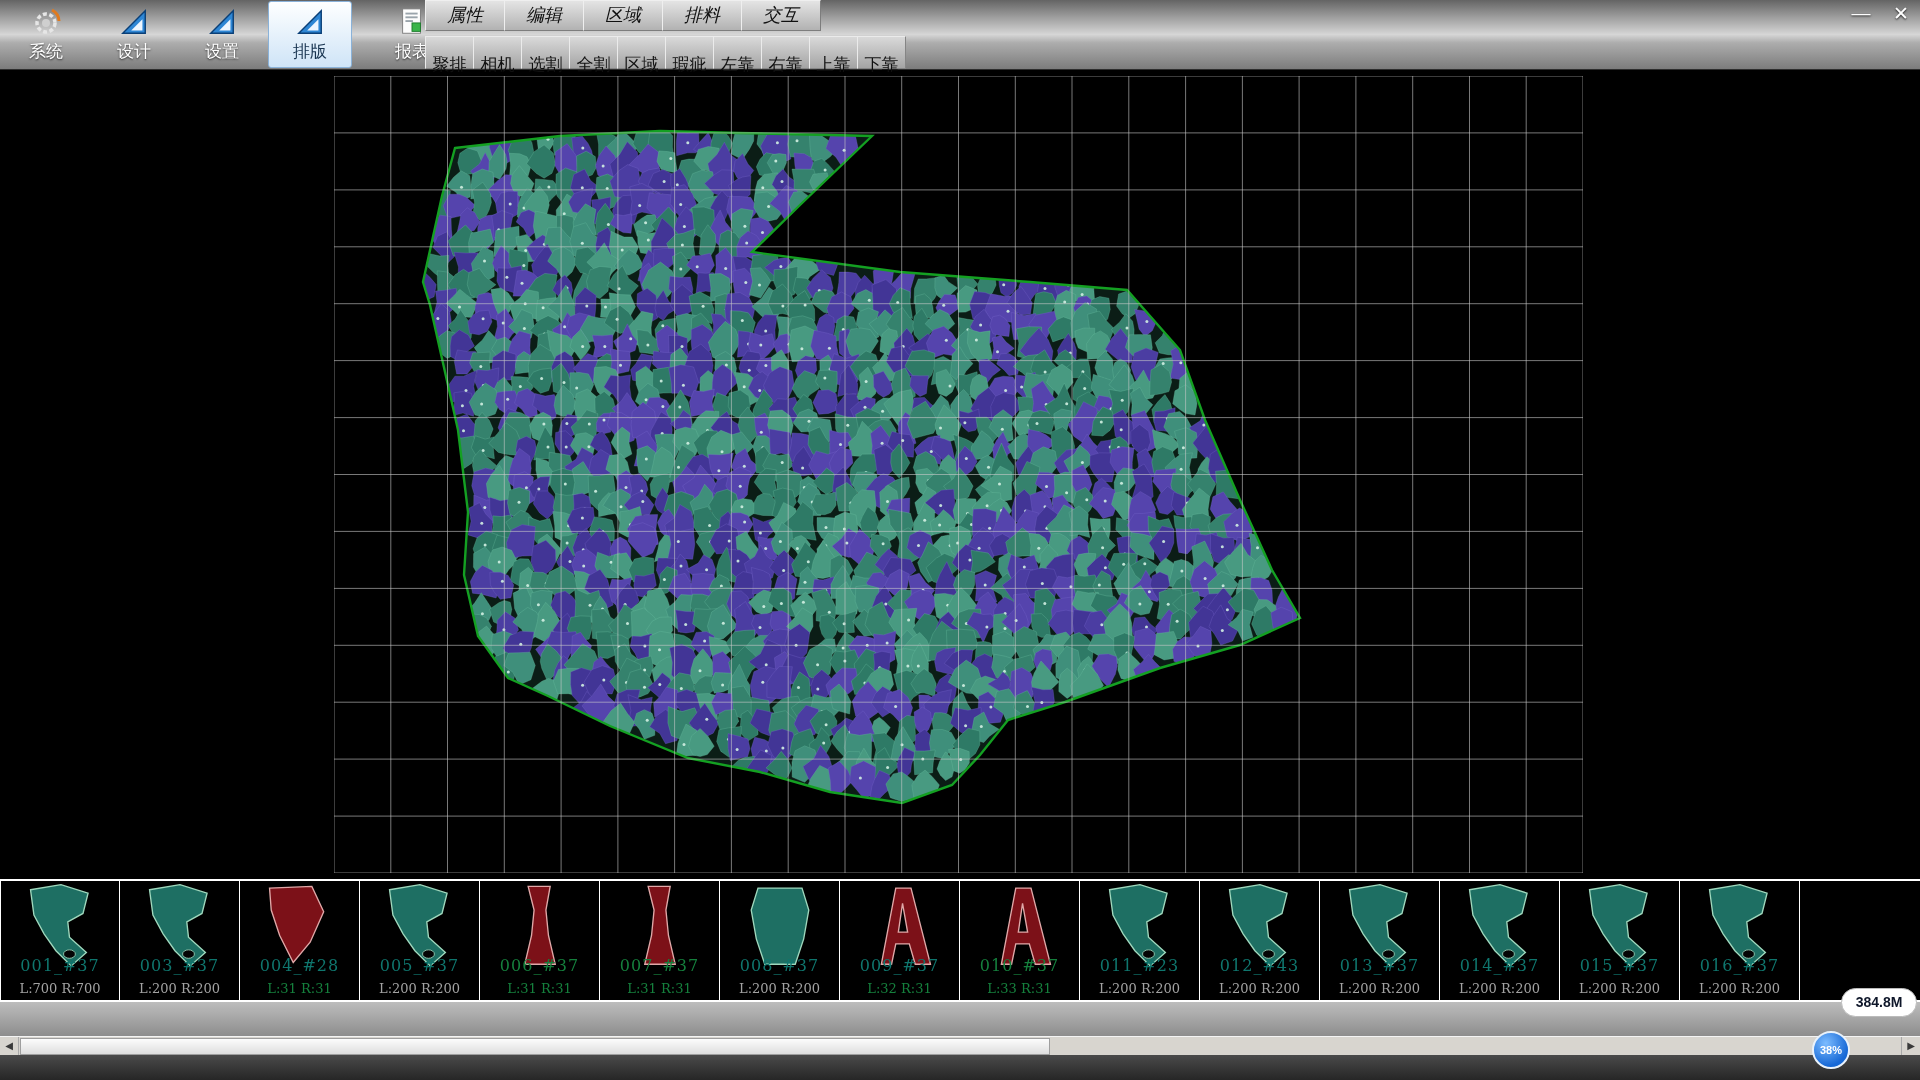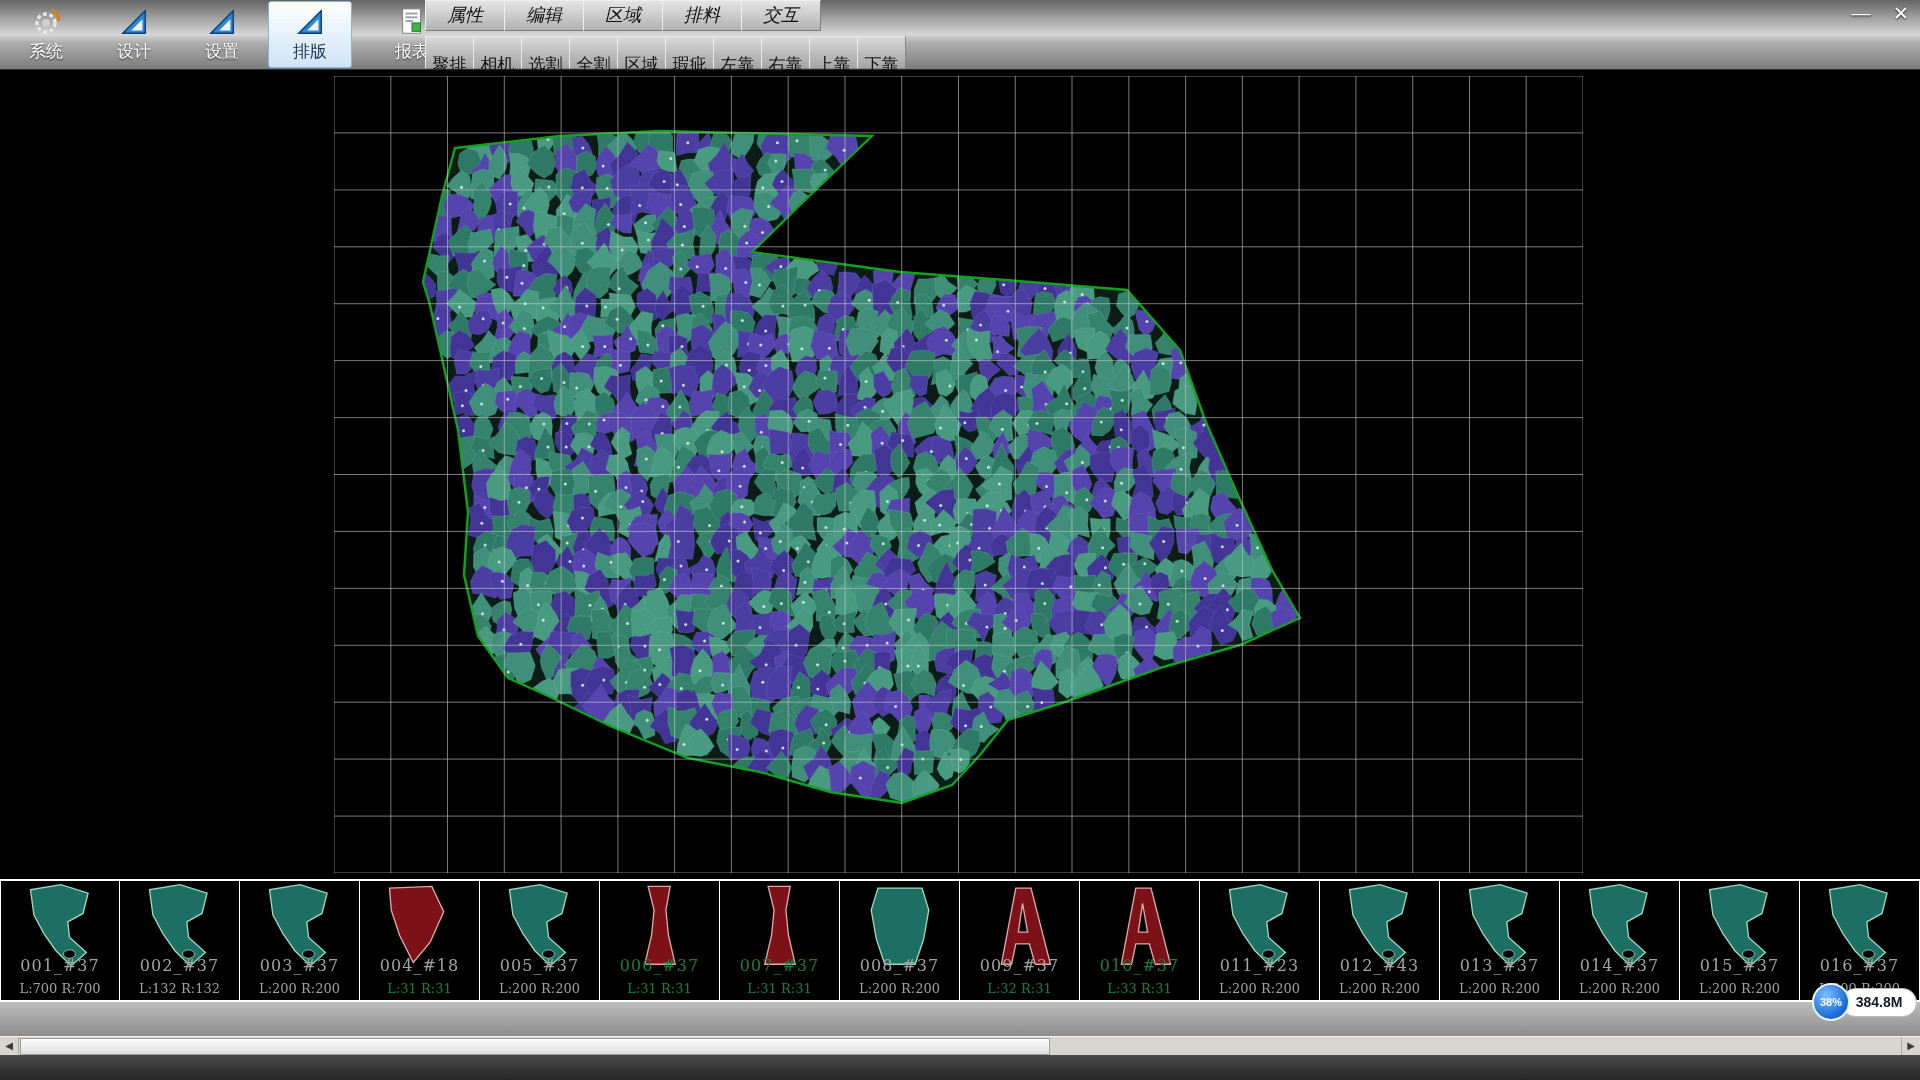--- a/index.html
+++ b/index.html
@@ -37,21 +37,21 @@
   .workspace { position:absolute; top:70px; left:0; width:1920px; height:809px; background:#000; }
   #nest-canvas { position:absolute; left:334px; top:6px; width:1249px; height:797px; display:block; }
 
   
   .thumb-strip { position:absolute; top:879px; left:0; width:1920px; height:123px; background:#000;
     border-top:2px solid #fff; border-bottom:2px solid #fff; display:flex; }
   .thumb-cell { position:relative; width:120px; height:100%; border-right:1px solid #fff; background:#000; }
   .thumb-cell:first-child { border-left:1px solid #fff; }
   .thumb-svg { position:absolute; top:2px; left:10px; width:100px; height:88px; }
   .thumb-label { position:absolute; bottom:25px; width:100%; text-align:center; font-size:16px;
-    letter-spacing:1px; font-family:"DejaVu Serif", serif; color:#a3a3a3; }
+    letter-spacing:1px; font-family:"DejaVu Serif", serif; color:#0f766e; }
   .thumb-sub { position:absolute; bottom:4px; width:100%; text-align:center; font-size:13px;
     font-family:"DejaVu Serif", serif; color:#a2a2a2; }
   .thumb-label.green, .thumb-sub.green { color:#15803d; }
 
   
   .gray-band { position:absolute; top:1002px; left:0; width:1920px; height:34px;
     background:linear-gradient(#bdbdbd,#8d8d8d); }
   .h-scrollbar { position:absolute; top:1036px; left:0; width:1920px; height:19px; background:#d8d5cf;
     border-top:1px solid #f4f4f4; }
   .scroll-arrow { position:absolute; top:0; width:19px; height:18px; font-size:10px; color:#3a3a3a;
@@ -60,21 +60,21 @@
   .scroll-arrow.right { right:0; border-left:1px solid #aaa; }
   .scroll-thumb { position:absolute; left:20px; top:1px; width:1030px; height:17px;
     background:linear-gradient(#fcfcfc,#dedede); border:1px solid #9e9e9e; }
   .bottom-edge { position:absolute; top:1055px; left:0; width:1920px; height:25px;
     background:linear-gradient(#4a4a4a,#262626); }
 
   
   .mem-pill { position:absolute; left:1841px; top:988px; width:76px; height:29px; background:#fff;
     border:1px solid #bbb; border-radius:15px; color:#0f172a; font-size:14px; font-weight:bold;
     text-align:center; line-height:27px; z-index:8; }
-  .progress-circle { position:absolute; left:1812px; top:983px; width:38px; height:38px; border-radius:50%;
+  .progress-circle { position:absolute; left:1812px; top:1031px; width:38px; height:38px; border-radius:50%;
     background:radial-gradient(circle at 35% 30%, #7cbcff, #1668d6 70%); border:2px solid #e9f2fb;
     color:#fff; font-size:11px; font-weight:bold; display:flex; align-items:center; justify-content:center;
     z-index:9; }
 </style>
 </head>
 <body>
 
 <div class="app">
 
   <header class="topbar">
@@ -1597,43 +1597,35 @@
   <section class="thumb-strip">
     <div class="thumb-cell">
       <svg class="thumb-svg" viewBox="0 0 100 104">
           <path d="M14,8 L50,2 L82,12 L76,36 L58,46 L60,64 L80,82 L62,98 L44,80 L30,60 L18,38 Z" fill="#1e6f63" stroke="#9fd8bd" stroke-width="1.6"></path>
           <ellipse cx="60" cy="84" rx="7" ry="5" fill="#050505" stroke="#9fd8bd" stroke-width="1"></ellipse>
         </svg>
       <div class="thumb-label">001_#37</div>
       <div class="thumb-sub">L:700 R:700</div>
     </div>
 
-    <div class="thumb-cell">
-      <svg class="thumb-svg" viewBox="0 0 100 104">
-          <path d="M14,8 L50,2 L82,12 L76,36 L58,46 L60,64 L80,82 L62,98 L44,80 L30,60 L18,38 Z" fill="#1e6f63" stroke="#9fd8bd" stroke-width="1.6"></path>
-          <ellipse cx="60" cy="84" rx="7" ry="5" fill="#050505" stroke="#9fd8bd" stroke-width="1"></ellipse>
-        </svg>
-      <div class="thumb-label">002_#37</div>
-      <div class="thumb-sub">L:132 R:132</div>
-    </div>
 
     <div class="thumb-cell">
       <svg class="thumb-svg" viewBox="0 0 100 104">
           <path d="M14,8 L50,2 L82,12 L76,36 L58,46 L60,64 L80,82 L62,98 L44,80 L30,60 L18,38 Z" fill="#1e6f63" stroke="#9fd8bd" stroke-width="1.6"></path>
           <ellipse cx="60" cy="84" rx="7" ry="5" fill="#050505" stroke="#9fd8bd" stroke-width="1"></ellipse>
         </svg>
       <div class="thumb-label">003_#37</div>
       <div class="thumb-sub">L:200 R:200</div>
     </div>
 
     <div class="thumb-cell">
       <svg class="thumb-svg" viewBox="0 0 100 104">
           <path d="M14,6 L64,4 L78,34 L62,70 L42,94 L26,62 L16,32 Z" fill="#7c1118" stroke="#e0a8a8" stroke-width="1.6"></path>
         </svg>
-      <div class="thumb-label">004_#18</div>
+      <div class="thumb-label">004_#28</div>
       <div class="thumb-sub green">L:31 R:31</div>
     </div>
 
     <div class="thumb-cell">
       <svg class="thumb-svg" viewBox="0 0 100 104">
           <path d="M14,8 L50,2 L82,12 L76,36 L58,46 L60,64 L80,82 L62,98 L44,80 L30,60 L18,38 Z" fill="#1e6f63" stroke="#9fd8bd" stroke-width="1.6"></path>
           <ellipse cx="60" cy="84" rx="7" ry="5" fill="#050505" stroke="#9fd8bd" stroke-width="1"></ellipse>
         </svg>
       <div class="thumb-label">005_#37</div>
       <div class="thumb-sub">L:200 R:200</div>

